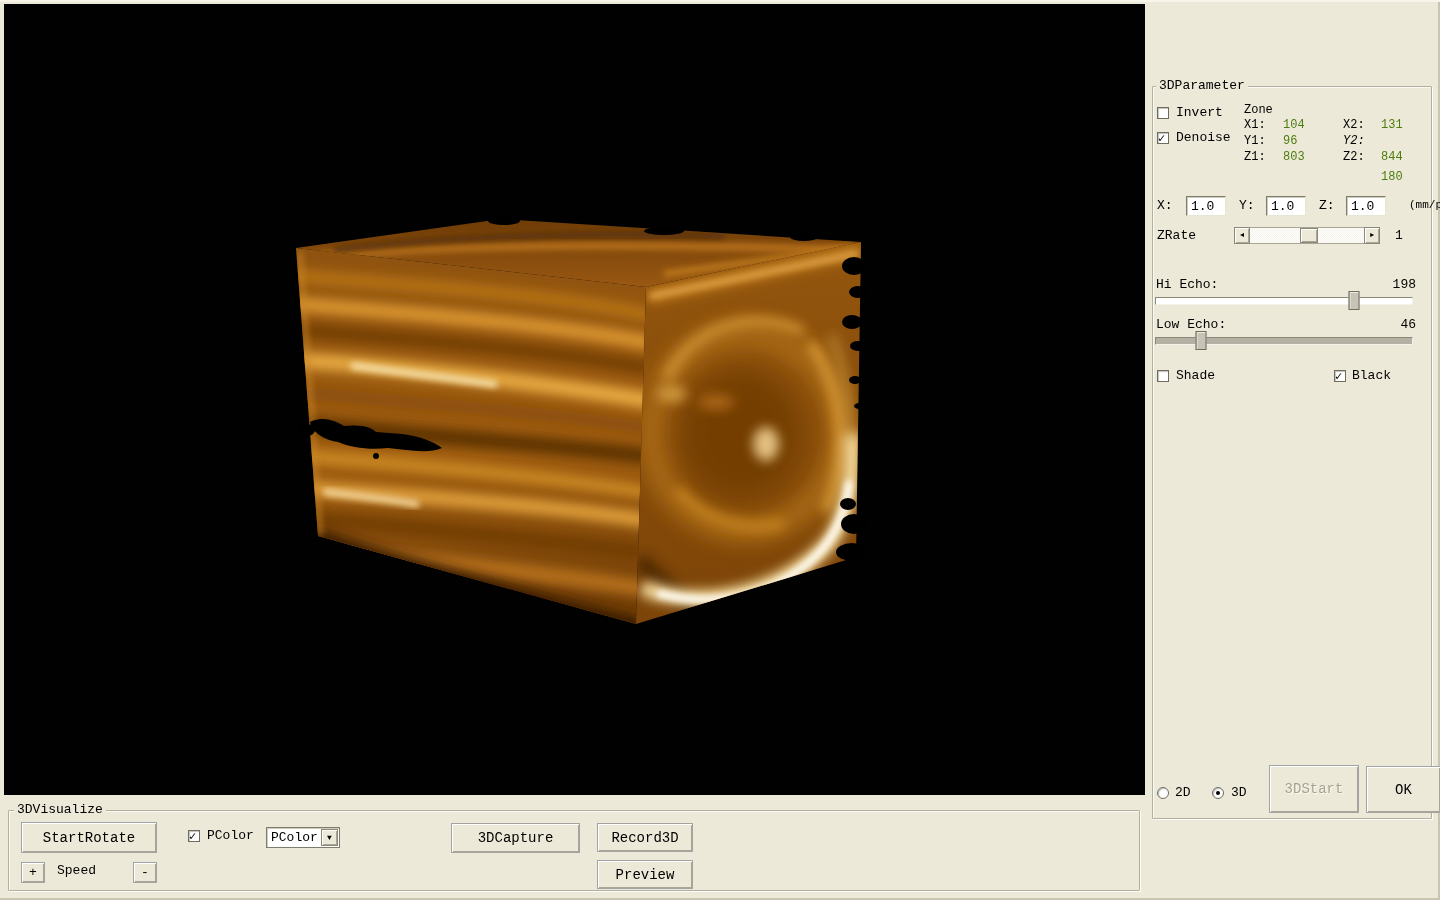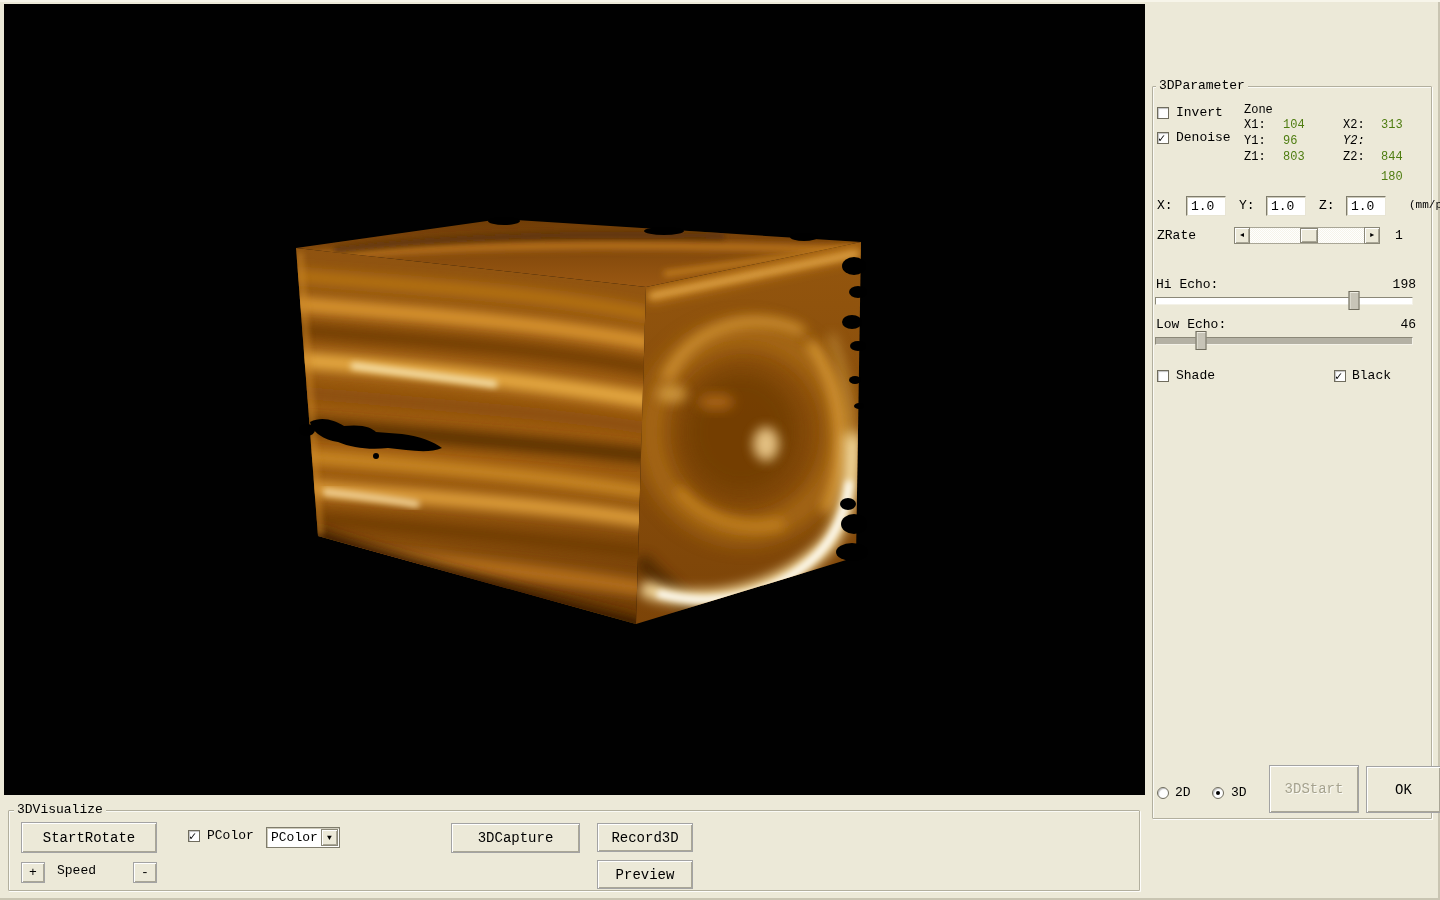--- a/index.html
+++ b/index.html
@@ -189,21 +189,21 @@
   <span class="lbl" style="left:1176px; top:106px;">Invert</span>
   <span class="checkbox on" style="left:1157px; top:132px;">
       <span class="mark">✓</span>
     </span>
   <span class="lbl" style="left:1176px; top:131px;">Denoise</span>
 
   <span class="lbl sm" style="left:1244px; top:103px;">Zone</span>
   <span class="lbl sm" style="left:1244px; top:118px;">X1:</span>
   <span class="lbl sm val" style="left:1283px; top:118px;">104</span>
   <span class="lbl sm" style="left:1343px; top:118px;">X2:</span>
-  <span class="lbl sm val" style="left:1381px; top:118px;">313</span>
+  <span class="lbl sm val" style="left:1381px; top:118px;">131</span>
   <span class="lbl sm" style="left:1244px; top:134px;">Y1:</span>
   <span class="lbl sm val" style="left:1283px; top:134px;">96</span>
   <span class="lbl sm" style="left:1343px; top:134px;font-style:italic;">Y2:</span>
   <span class="lbl sm val" style="left:1381px; top:134px;margin-top:36px;">180</span>
   <span class="lbl sm" style="left:1244px; top:150px;">Z1:</span>
   <span class="lbl sm val" style="left:1283px; top:150px;">803</span>
   <span class="lbl sm" style="left:1343px; top:150px;">Z2:</span>
   <span class="lbl sm val" style="left:1381px; top:150px;">844</span>
 
   <span class="lbl" style="left:1157px; top:199px;">X:</span>

